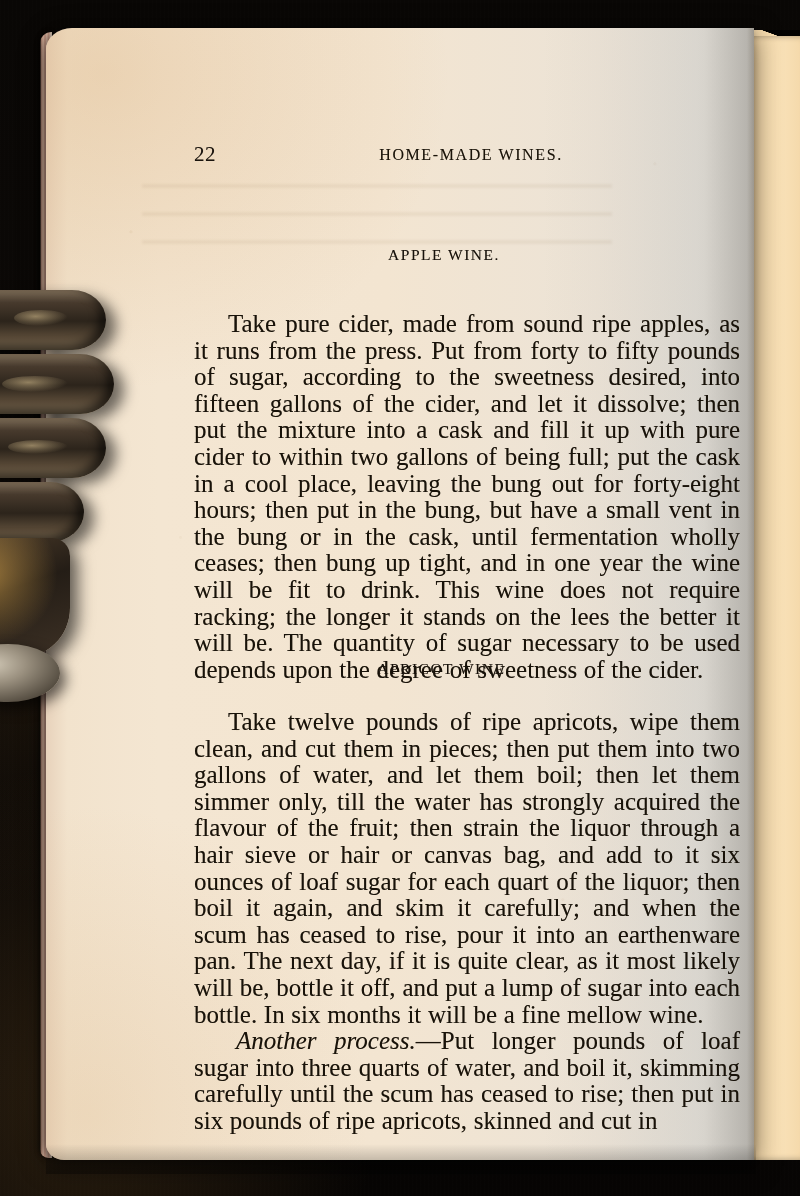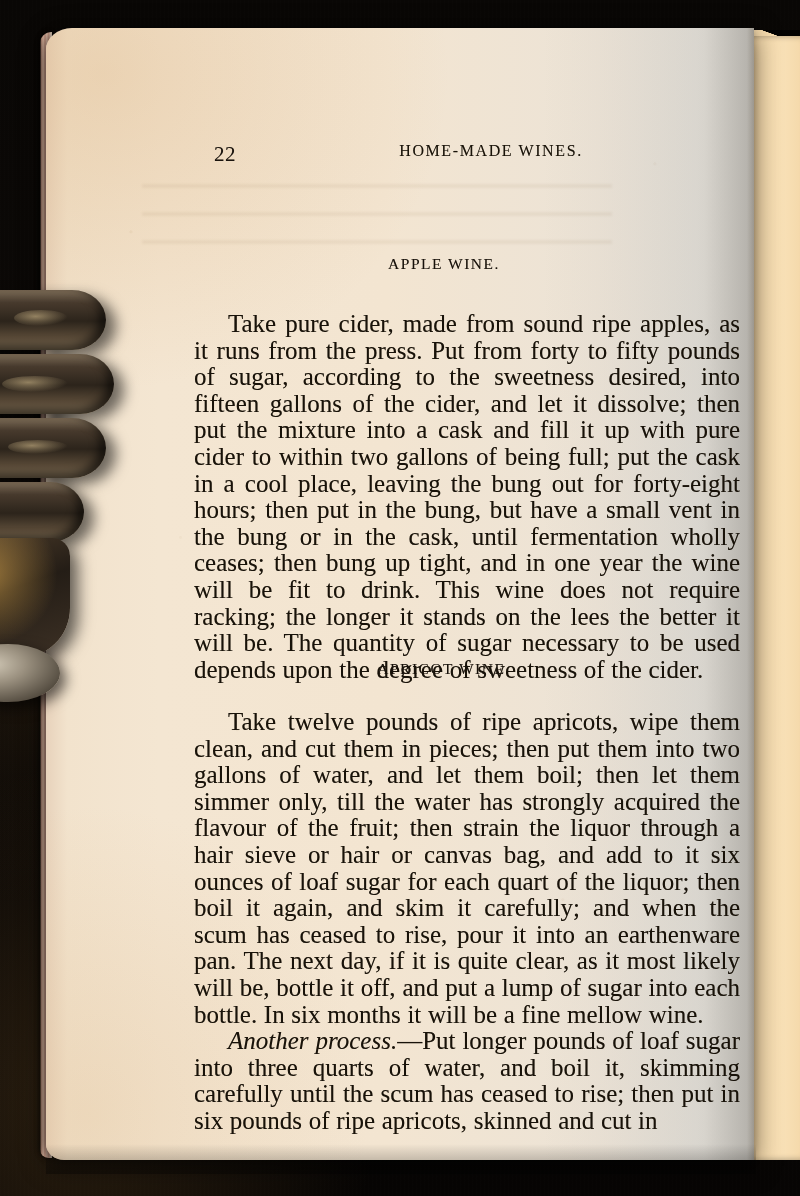--- a/index.html
+++ b/index.html
@@ -198,22 +198,21 @@
     left: 148px;
     top: 0;
     width: 546px;
     color: #17120d;
   }
   .running-head-row {
     position: absolute;
     left: 0; top: 114px;
     width: 546px;
     display: flex;
-    align-items: flex-start;
-    margin-left: 20px;
+    align-items: center;
   }
   .folio {
     font-size: 21px;
     letter-spacing: .5px;
     color: #1a140e;
     width: 60px;
   }
   .running-head {
     flex: 1;
     text-align: center;
@@ -223,36 +222,36 @@
     color: #191309;
     text-transform: uppercase;
   }
   .section-title {
     text-align: center;
     font-size: 15.5px;
     letter-spacing: 1.5px;
     text-transform: uppercase;
     color: #17110a;
   }
-  #apple-title { position: absolute; left: 0; top: 227px; width: 500px; }
+  #apple-title { position: absolute; left: 0; top: 218px; width: 500px; }
   #apricot-title { position: absolute; left: 0; top: 632px; width: 500px; font-family: Liberation Serif, serif; }
 
   .para {
     position: absolute;
     left: 0;
     width: 546px;
     font-size: 25px;
     line-height: 26.6px;
     text-align: justify;
     text-justify: inter-word;
     word-spacing: .4px;
     color: #181209;
   }
   .para .ind { display:inline-block; width: 34px; }
-  .para i { font-style: italic; }
+  .para i { font-style: italic; margin-left: 8px; }
 
   #apple-para   { top: 258px; }
   #apricot-para { top: 656px; }
   #another-para { top: 975px; }
 
   
   .para, .section-title, .running-head, .folio {
     text-shadow: 0 0 .6px rgba(30,20,10,0.35);
   }
 

